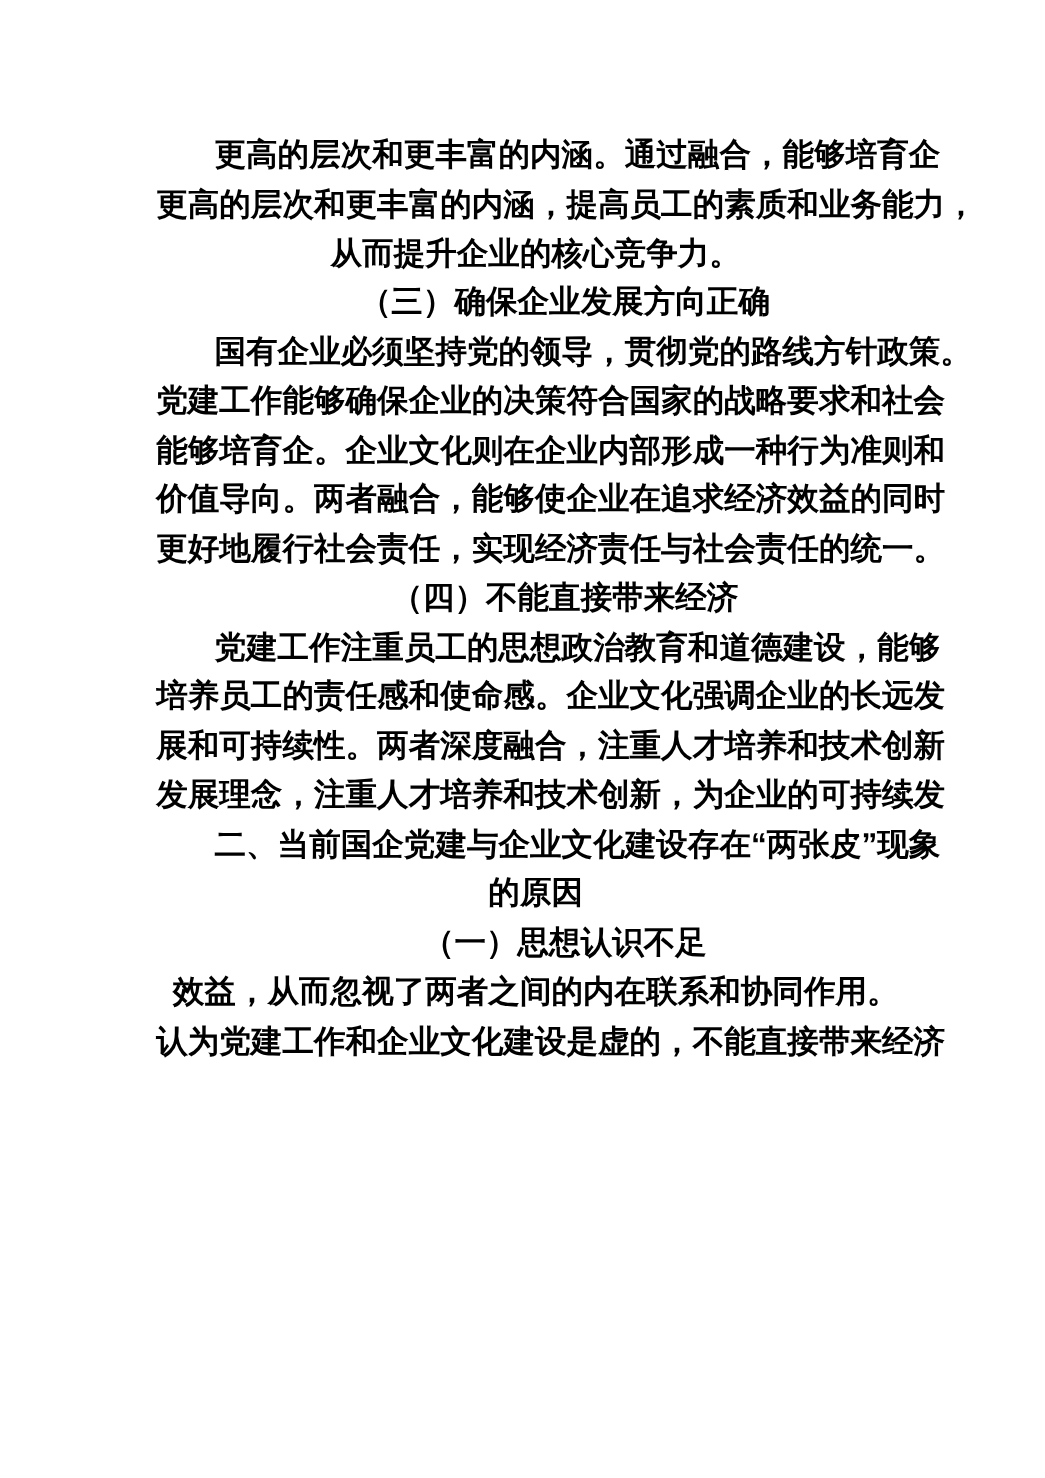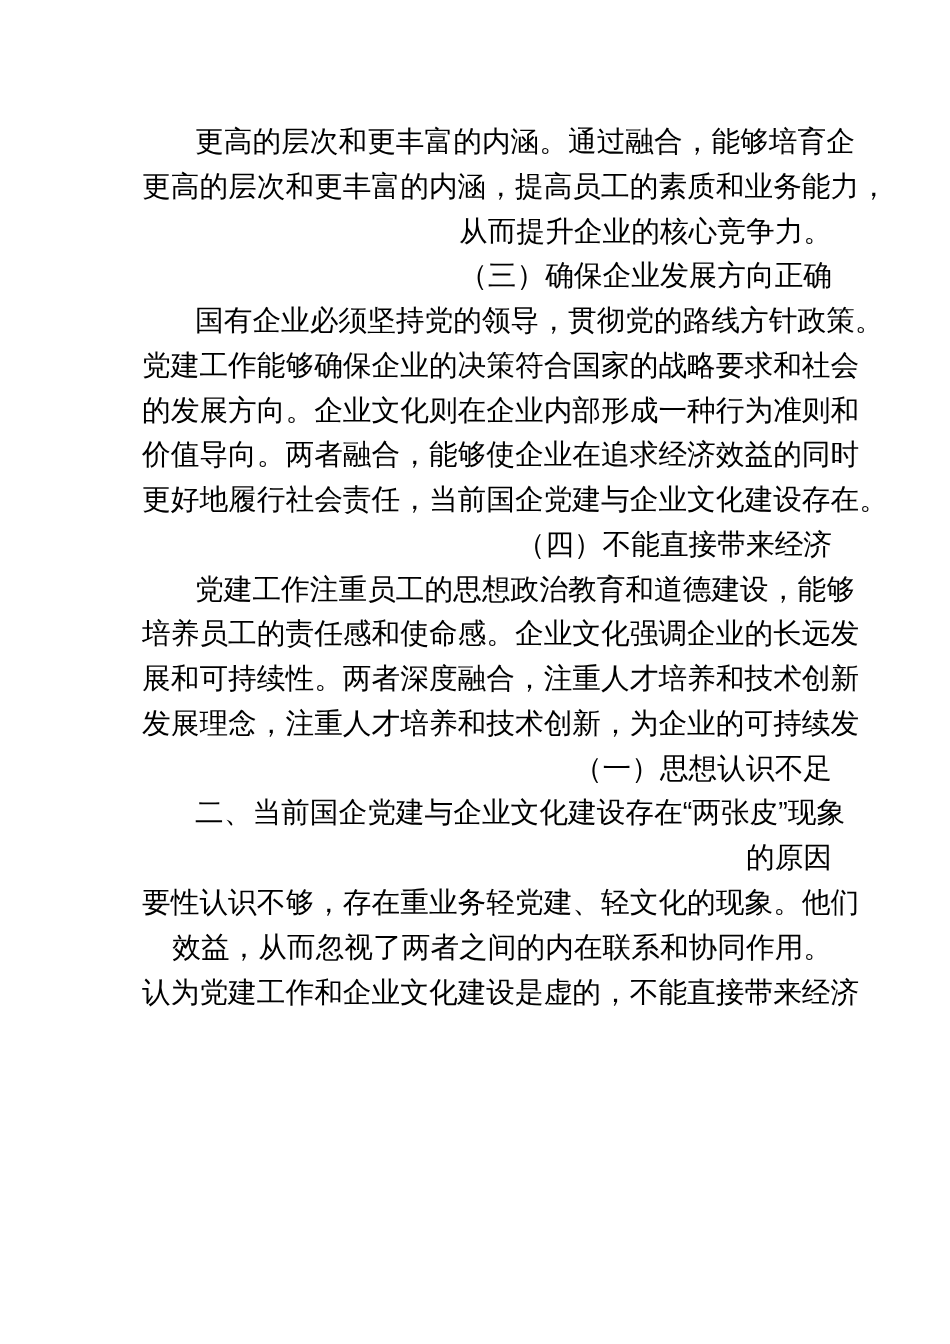--- a/index.html
+++ b/index.html
@@ -31,65 +31,64 @@
   }
   .line {
     box-sizing: border-box;
     width: 100%;
     height: 44.77px;
     line-height: 44.77px;
     font-size: 28.7px;
     color: #000000;
     white-space: nowrap;
     overflow: visible;
-    text-align: right;
+    text-align: center;
   }
   .line.indent {
     padding-left: 53px;
   }
   .line.flush {
     text-align: justify;
     text-align-last: justify;
   }
 </style>
 </head>
 <body>
 
-<div class="page" style="background: rgb(255, 255, 255);">
+<div class="page" style="background: rgb(255, 255, 255); font-weight: bold;">
   <div class="text-block" id="text-block" style="color: rgb(0, 0, 0);">
       <div class="paragraph">
         <div class="line indent flush">更高的层次和更丰富的内涵。通过融合，能够培育企</div>
         <div class="line flush">更高的层次和更丰富的内涵，提高员工的素质和业务能力，</div>
         <div class="line">从而提升企业的核心竞争力。</div>
       </div>
       <div class="paragraph">
         <div class="line indent">（三）确保企业发展方向正确</div>
       </div>
       <div class="paragraph">
         <div class="line indent flush">国有企业必须坚持党的领导，贯彻党的路线方针政策。</div>
         <div class="line flush">党建工作能够确保企业的决策符合国家的战略要求和社会</div>
-        <div class="line flush">的发展方向。企业文化则在企业内部形成一种行为准则和</div>
+        <div class="line flush">能够培育企。企业文化则在企业内部形成一种行为准则和</div>
         <div class="line flush">价值导向。两者融合，能够使企业在追求经济效益的同时</div>
-        <div class="line flush">更好地履行社会责任，当前国企党建与企业文化建设存在。</div>
+        <div class="line flush">更好地履行社会责任，实现经济责任与社会责任的统一。</div>
       </div>
       <div class="paragraph">
         <div class="line indent">（四）不能直接带来经济</div>
       </div>
       <div class="paragraph">
         <div class="line indent flush">党建工作注重员工的思想政治教育和道德建设，能够</div>
         <div class="line flush">培养员工的责任感和使命感。企业文化强调企业的长远发</div>
         <div class="line flush">展和可持续性。两者深度融合，注重人才培养和技术创新</div>
         <div class="line flush">发展理念，注重人才培养和技术创新，为企业的可持续发</div>
       </div>
       <div class="paragraph">
-        <div class="line indent">（一）思想认识不足</div>
-      </div>
-      <div class="paragraph">
         <div class="line indent flush">二、当前国企党建与企业文化建设存在“两张皮”现象</div>
         <div class="line">的原因</div>
       </div>
       <div class="paragraph">
-        <div class="line flush">要性认识不够，存在重业务轻党建、轻文化的现象。他们</div>
+        <div class="line indent">（一）思想认识不足</div>
+      </div>
+      <div class="paragraph">
         <div class="line">效益，从而忽视了两者之间的内在联系和协同作用。</div>
         <div class="line flush">认为党建工作和企业文化建设是虚的，不能直接带来经济</div>
       </div>
     </div>
 </div>
 
 </body></html>

